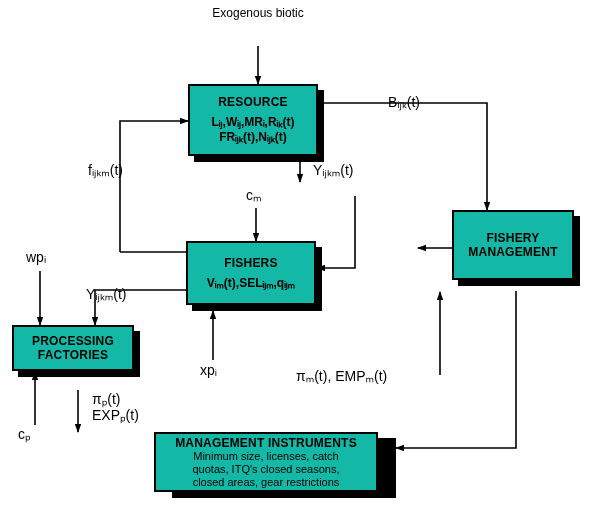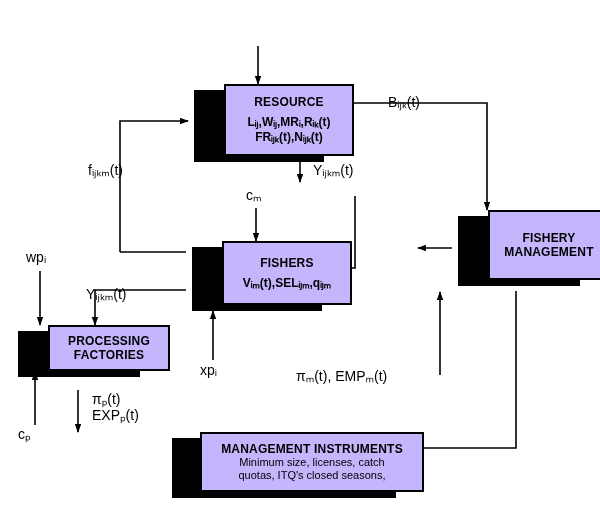--- a/index.html
+++ b/index.html
@@ -12,29 +12,28 @@
     width: 600px;
     height: 513px;
     background: #ffffff;
     font-family: "Liberation Sans", sans-serif;
     color: #000000;
     overflow: hidden;
   }
   .box {
     position: absolute;
     border: 2px solid #000000;
-    background: #c4b5fd;
+    background: #14b8a6;
     box-sizing: border-box;
     text-align: center;
     display: flex;
     flex-direction: column;
     align-items: center;
     justify-content: center;
     z-index: 3;
-    margin-left: 36px;
   }
   .shadow {
     position: absolute;
     background: #000000;
     z-index: 2;
   }
   .box-title {
     font-weight: bold;
     font-size: 12px;
     letter-spacing: 0.2px;
@@ -144,20 +143,21 @@
     <path d="M416,370 L416,292 L440,292" stroke="#000" stroke-width="0" fill="none"></path>
 
     <path d="M440,375 L440,292" stroke="#000" stroke-width="1.6" fill="none" marker-end="url(#arr)"></path>
 
     <path d="M440,375 L392,375" stroke="#000" stroke-width="0" fill="none"></path>
 
     <path d="M418,248 L418,248" stroke="#000" stroke-width="0"></path>
   </svg>
 
   <div class="toptext" style="left:158px; top:6px;">
+    <div>Exogenous biotic</div>
   </div>
 
   <div class="shadow" style="left:194px; top:90px; width:130px; height:72px;"></div>
   <div class="box" style="left:188px; top:84px; width:130px; height:72px;">
     <div class="box-title">RESOURCE</div>
     <div class="box-line" style="margin-top:6px;">Lᵢⱼ,Wᵢⱼ,MRᵢ,Rᵢₖ(t)</div>
     <div class="box-line">FRᵢⱼₖ(t),Nᵢⱼₖ(t)</div>
   </div>
 
   <div class="shadow" style="left:192px; top:247px; width:130px; height:64px;"></div>
@@ -172,24 +172,25 @@
     <div class="box-title">MANAGEMENT</div>
   </div>
 
   <div class="shadow" style="left:18px; top:331px; width:122px; height:46px;"></div>
   <div class="box" style="left:12px; top:325px; width:122px; height:46px;">
     <div class="box-title">PROCESSING</div>
     <div class="box-title">FACTORIES</div>
   </div>
 
   <div class="shadow" style="left:172px; top:438px; width:224px; height:60px;"></div>
-  <div class="box" style="left:164px; top:432px; width:224px; height:60px;">
+  <div class="box" style="left:154px; top:432px; width:224px; height:60px;">
     <div class="box-title">MANAGEMENT INSTRUMENTS</div>
     <div class="box-sub">Minimum size, licenses, catch</div>
     <div class="box-sub">quotas, ITQ's closed seasons,</div>
+    <div class="box-sub">closed areas, gear restrictions</div>
   </div>
 
   <div class="label" style="left:388px; top:95px;">Bᵢⱼₖ(t)</div>
   <div class="label" style="left:88px; top:163px;">fᵢⱼₖₘ(t)</div>
   <div class="label" style="left:313px; top:163px;">Yᵢⱼₖₘ(t)</div>
   <div class="label" style="left:246px; top:188px;">cₘ</div>
   <div class="label" style="left:26px; top:250px;">wpᵢ</div>
   <div class="label" style="left:86px; top:287px;">Yᵢⱼₖₘ(t)</div>
   <div class="label" style="left:200px; top:363px;">xpᵢ</div>
   <div class="label" style="left:296px; top:369px;">πₘ(t), EMPₘ(t)</div>

